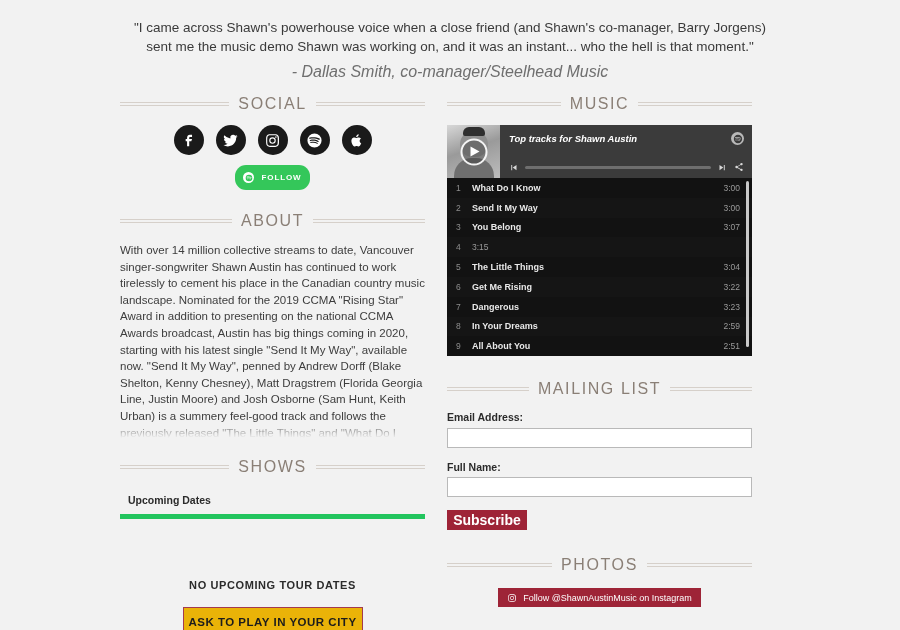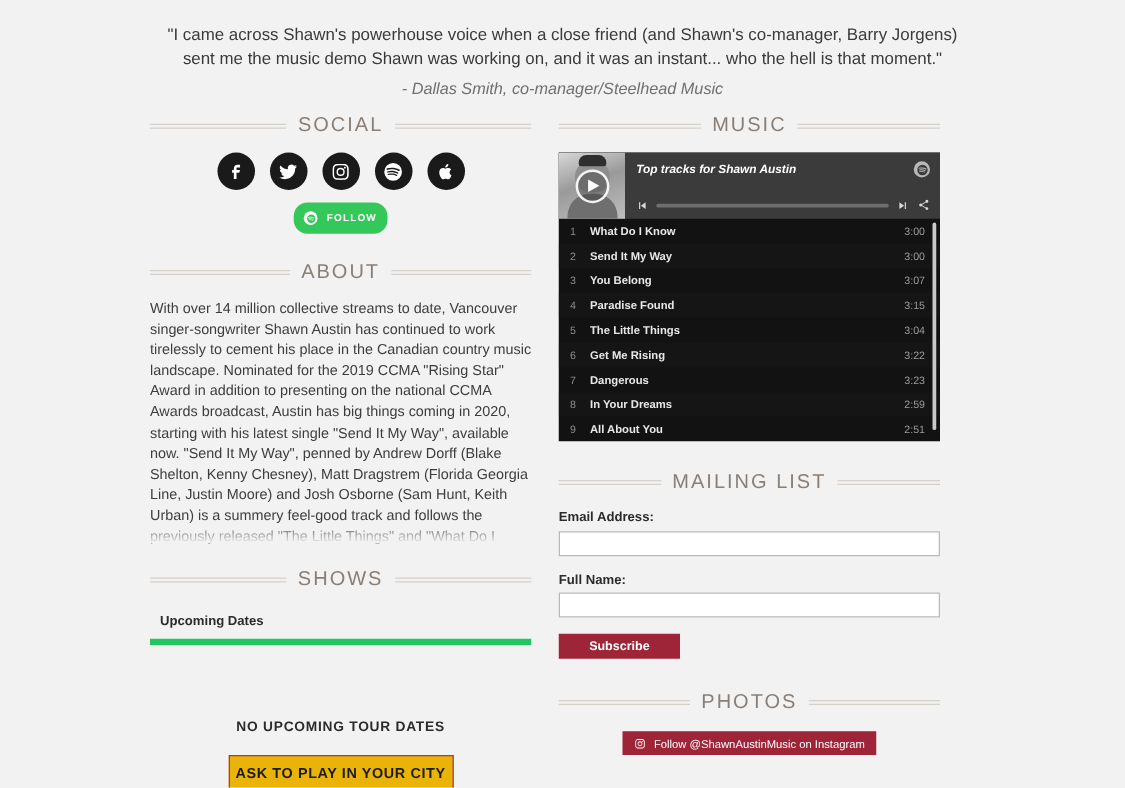--- a/index.html
+++ b/index.html
@@ -18,21 +18,21 @@
   .quote-block {
     padding: 18px 120px 0 120px;
     text-align: center;
   }
   .quote-text {
     font-size: 13.5px;
     line-height: 19px;
     color: #3a3a3a;
   }
   .quote-attr {
-    font-size: 13px;
+    font-size: 16px;
     font-style: italic;
     color: #6f6f6f;
     margin-top: 7px;
   }
 
   
   .columns {
     display: flex;
     padding: 0 120px;
     gap: 22px;
@@ -304,26 +304,26 @@
     width: 100%;
     height: 20px;
     background: #ffffff;
     border: 1px solid #b9b9b9;
     font-size: 10px;
     padding: 0 5px;
     font-family: "Liberation Sans", sans-serif;
   }
   .subscribe-btn {
     margin-top: 13px;
-    width: 97px;
+    width: 80px;
     height: 20px;
     background: #9e2437;
     border: none;
     color: #ffffff;
-    font-size: 10px;
+    font-size: 14px;
     font-weight: bold;
     cursor: pointer;
     font-family: "Liberation Sans", sans-serif;
   }
 
   
   .photos-head { margin-top: 26px; }
   .insta-wrap { display: flex; justify-content: center; margin-top: 14px; }
   .insta-btn {
     background: #9e2437;
@@ -478,21 +478,20 @@
           <span class="track-name">Send It My Way</span>
           <span class="track-dur">3:00</span>
         </div>
         <div class="track-row">
           <span class="track-num">3</span>
           <span class="track-name">You Belong</span>
           <span class="track-dur">3:07</span>
         </div>
         <div class="track-row">
           <span class="track-num">4</span>
-          <span class="track-name">Paradise Found</span>
           <span class="track-dur">3:15</span>
         </div>
         <div class="track-row">
           <span class="track-num">5</span>
           <span class="track-name">The Little Things</span>
           <span class="track-dur">3:04</span>
         </div>
         <div class="track-row">
           <span class="track-num">6</span>
           <span class="track-name">Get Me Rising</span>

